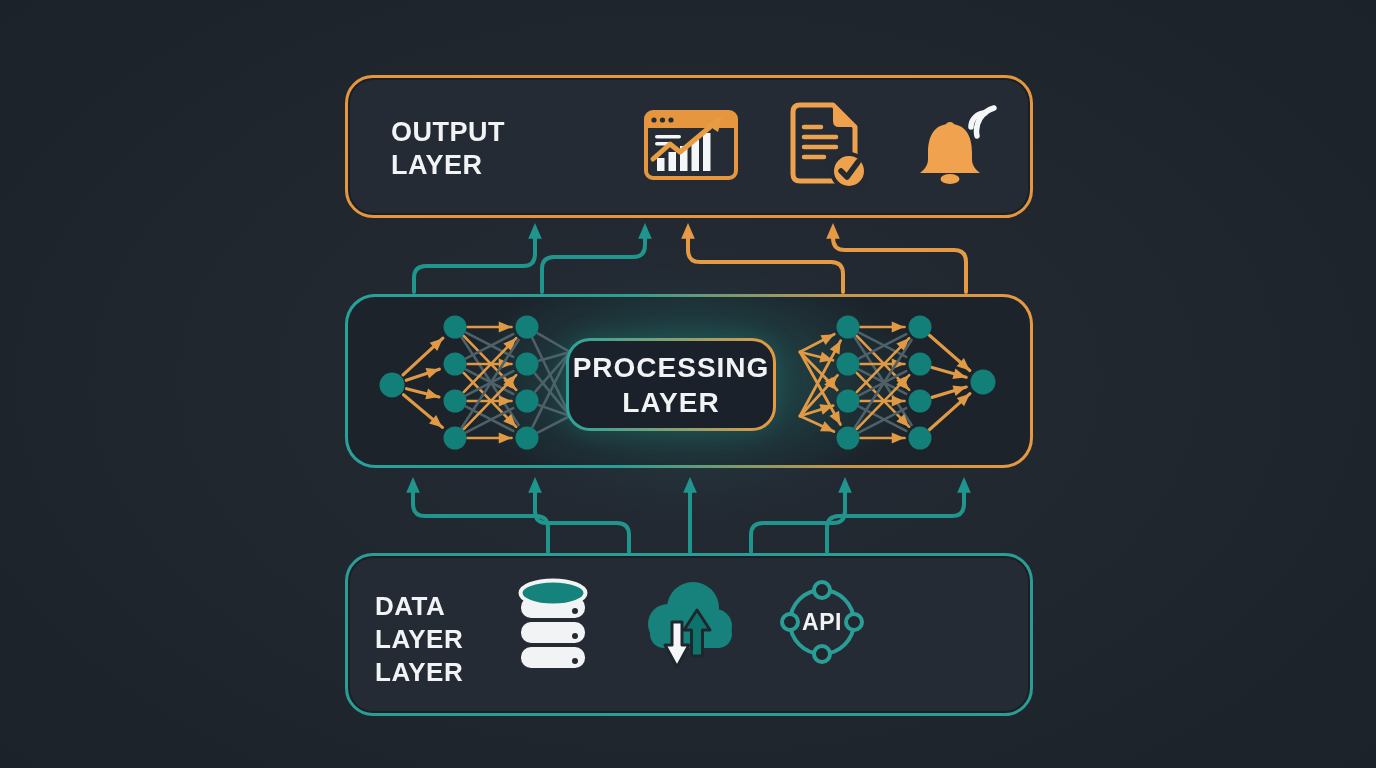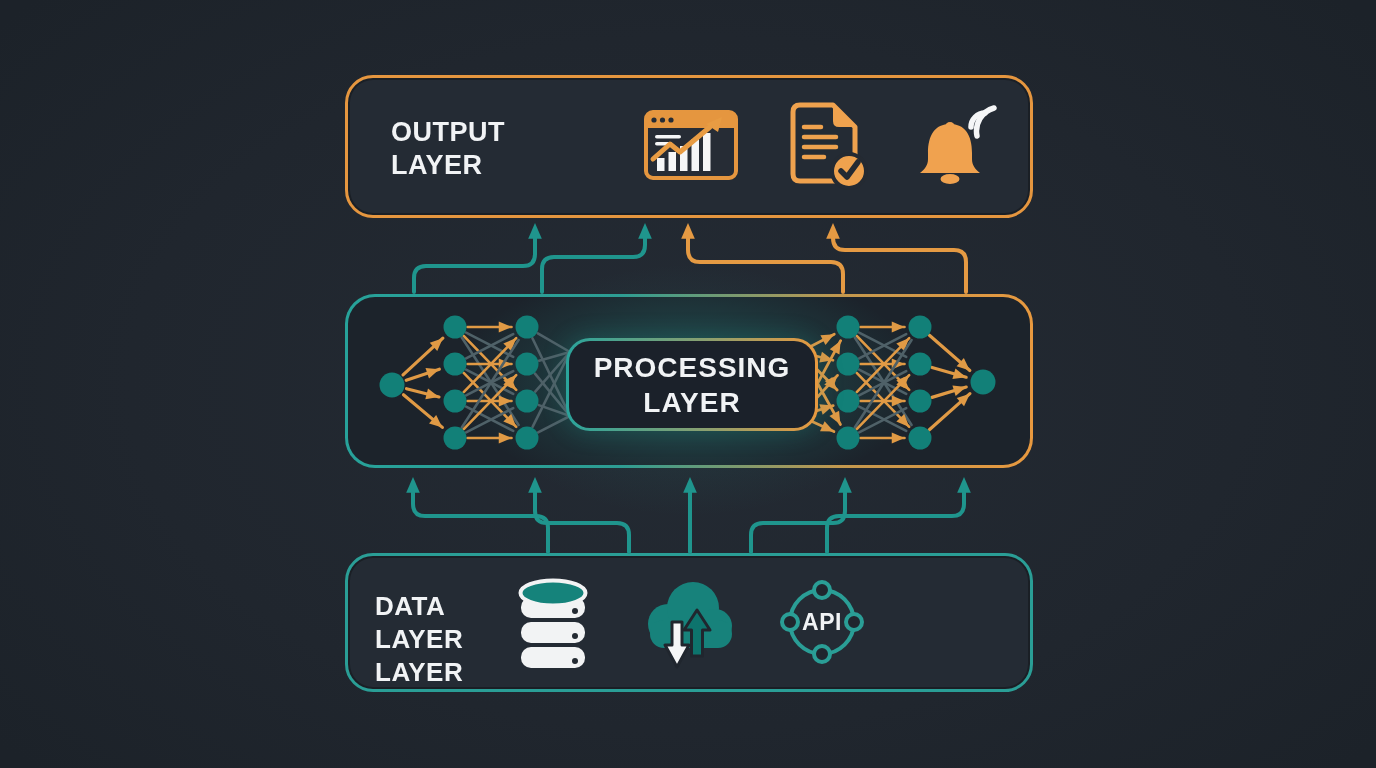--- a/index.html
+++ b/index.html
@@ -10,36 +10,36 @@
   }
   .layer-box{position:absolute;box-sizing:border-box;border-radius:28px;background:var(--panel);}
   .output-box{left:345px;top:75px;width:688px;height:143px;border:3px solid var(--orange);box-shadow:inset 0 0 0 2px rgba(0,0,0,.28);}
   .middle-box{
     left:345px;top:294px;width:688px;height:174px;border-radius:30px;
     border:3px solid transparent;
     background:
       linear-gradient(var(--panel-dark),var(--panel-dark)) padding-box,
       linear-gradient(90deg,#27a29a 0%,#2d9d93 40%,#c3984e 72%,#e8993f 100%) border-box;
   }
-  .input-box{left:345px;top:553px;width:688px;height:139px;border:3px solid var(--teal);box-shadow:inset 0 0 0 2px rgba(0,0,0,.28);}
+  .input-box{left:345px;top:553px;width:688px;height:163px;border:3px solid var(--teal);box-shadow:inset 0 0 0 2px rgba(0,0,0,.28);}
   .glow-outer{
     position:absolute;left:399px;top:215px;width:580px;height:350px;border-radius:50%;
     background:radial-gradient(closest-side, rgba(38,168,156,.15), rgba(38,168,156,0) 72%);
     pointer-events:none;
   }
   .glow-inner{
     position:absolute;inset:0;border-radius:27px;pointer-events:none;
     background:radial-gradient(300px 150px at 50% 50%, rgba(45,182,168,.34), rgba(45,182,168,.08) 58%, rgba(45,182,168,0) 78%);
   }
   .title{position:absolute;color:var(--text);font-weight:bold;letter-spacing:.5px;}
   .title span{display:block;}
   .output-title{left:43px;top:38px;font-size:27px;line-height:33px;}
   .input-title{left:27px;top:34px;font-size:26px;line-height:33px;}
   .pill{
-    position:absolute;left:566px;top:338px;width:252px;height:93px;box-sizing:border-box;
+    position:absolute;left:566px;top:338px;width:210px;height:93px;box-sizing:border-box;
     border:3px solid transparent;border-radius:24px;z-index:3;
     background:
       linear-gradient(#1b212a,#1b212a) padding-box,
       linear-gradient(90deg,#2aa49c 0%,#8aa070 55%,#e8993f 100%) border-box;
     display:flex;flex-direction:column;align-items:center;justify-content:center;
     color:var(--text);font-weight:bold;font-size:28px;line-height:35px;letter-spacing:1px;
     box-shadow:0 0 24px rgba(30,150,140,.25);
   }
   .icon{position:absolute;}
   #overlay{position:absolute;left:0;top:0;width:1376px;height:768px;z-index:2;pointer-events:none;}

